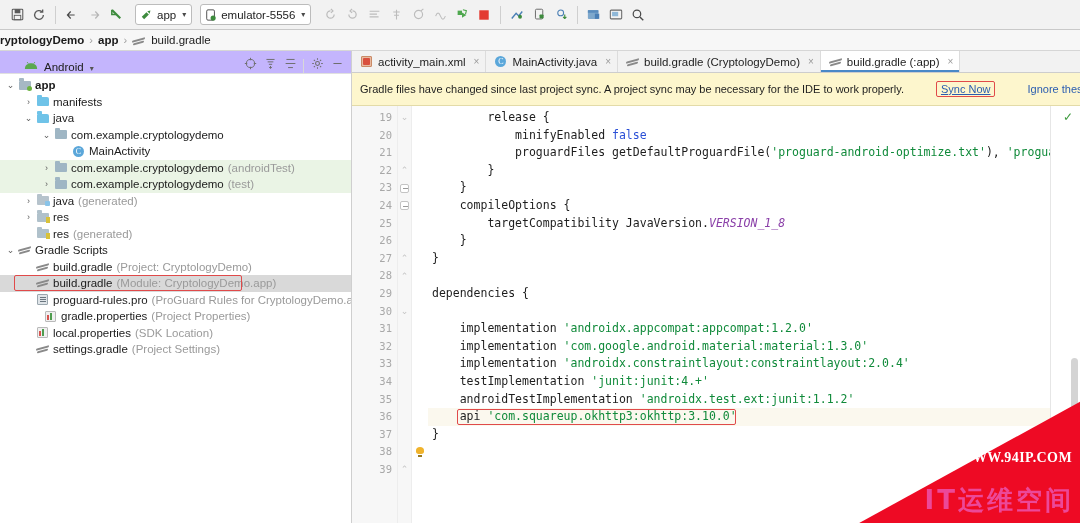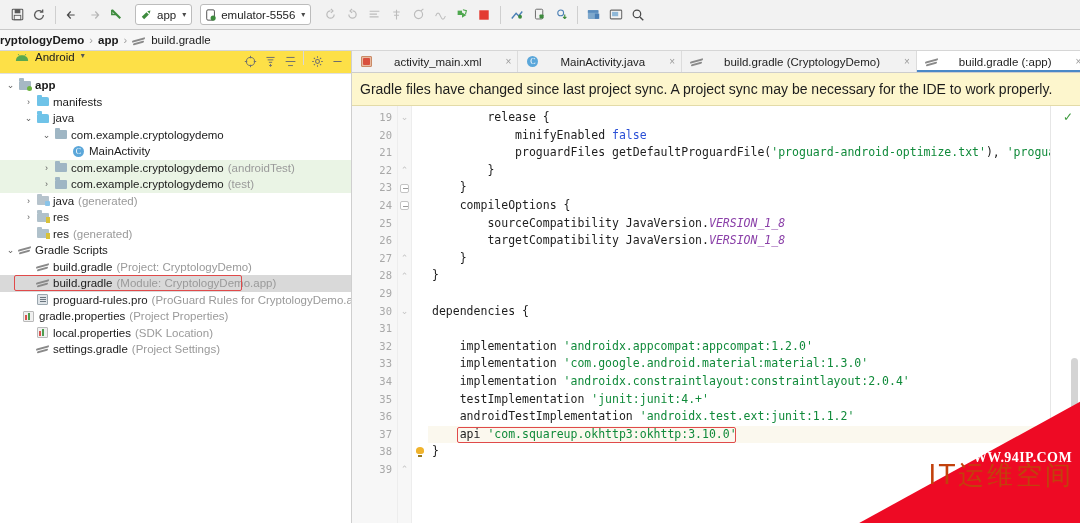--- a/index.html
+++ b/index.html
@@ -47,22 +47,22 @@
   .crumb.plain { font-weight: normal; }
   .crumb-sep { color: #a0a0a0; margin: 0 5px; font-size: 11px; }
 
   
   .left-panel {
     position: absolute; left: 0; top: 51px; width: 352px; height: 472px;
     background: #ffffff; border-right: 1px solid #cfcfcf;
     overflow: hidden;
   }
   .panel-head {
-    height: 23px; display: flex; align-items: flex-start;
-    border-bottom: 1px solid #e0e0e0; background: #fde047; padding: 0 4px 0 15px;
+    height: 23px; display: flex; align-items: flex-end;
+    border-bottom: 1px solid #e0e0e0; background: #c4b5fd; padding: 0 4px 0 24px;
   }
   .panel-title { font-size: 11.5px; color: #202020; margin-left: 6px; }
   .panel-caret { color: #555; font-size: 8px; margin-left: 6px; }
   .panel-head-spacer { flex: 1 1 auto; }
   .panel-icon {
     width: 20px; height: 20px; display: flex; align-items: center; justify-content: center;
     color: #6e6e6e; font-size: 12px;
   }
   .panel-vsep { width: 1px; height: 14px; background: #d8d8d8; margin: 0 3px; }
 
@@ -119,36 +119,36 @@
   
   .editor-area {
     position: absolute; left: 352px; top: 51px; width: 728px; height: 472px;
     background: #ffffff; overflow: hidden;
   }
   .tabbar {
     height: 22px; background: #f2f2f2; border-bottom: 1px solid #cdcdcd;
     display: flex; align-items: stretch; font-size: 11.5px;
   }
   .tab {
-    display: flex; align-items: center; gap: 21px; padding: 0 6px 0 8px;
+    display: flex; align-items: center; gap: 5px; padding: 0 6px 0 8px;
     border-right: 1px solid #dcdcdc; color: #1d1d1d; white-space: nowrap; position: relative;
     background: #f2f2f2;
   }
   .tab.active { background: #ffffff; }
   .tab.active:after {
     content:""; position:absolute; left:0; right:0; bottom:0; height:2px; background:#4a88c7;
   }
   .tab-x { color: #9a9a9a; font-size: 10px; margin-left: 3px; }
   .tabico { width: 13px; height: 13px; display: flex; align-items: center; justify-content: center; }
   .xml-ic { width: 11px; height: 11px; background: #e8b9a0; border: 1px solid #c98a66; border-radius: 1px; position: relative; }
   .xml-ic:before{content:"";position:absolute;left:1px;top:1px;width:7px;height:7px;background:#d94f3d;border-radius:1px;}
 
   .notif {
     height: 22px; background: #fdf6cd; border-bottom: 1px solid #e3dba8;
-    display: flex; align-items: center; padding: 16px 8px; font-size: 14px; color: #1d1d1d;
+    display: flex; align-items: center; padding: 16px 8px; font-size: 11px; color: #1d1d1d;
     gap: 16px;
   }
   .notif-msg { flex: 0 0 auto; }
   .notif-spacer { flex: 1 1 auto; }
   .sync-now {
     color: #2a5db0; text-decoration: underline; padding: 1px 4px;
     border: 1.5px solid #e04a4a; border-radius: 2px; white-space: nowrap;
   }
   .ignore-link { color: #2a5db0; margin-left: 16px; margin-right: 4px; white-space: nowrap; }
 
@@ -207,22 +207,22 @@
     position: absolute; inset: 0;
     background: #ee0a24;
     clip-path: polygon(100% 3%, 100% 100%, 8% 100%);
   }
   .wm-url {
     position: absolute; right: 8px; top: 52px; color: #ffffff;
     font-family: Liberation Serif, serif; font-weight: bold; font-size: 14px;
     letter-spacing: 0.4px;
   }
   .wm-cn {
-    position: absolute; right: 6px; top: 60px; color: #c2410c;
-    font-weight: normal; font-size: 26px; letter-spacing: 3px;
+    position: absolute; right: 6px; top: 85px; color: #ec4899;
+    font-weight: bold; font-size: 26px; letter-spacing: 3px;
     font-family: "DejaVu Sans", sans-serif;
   }
 </style>
 </head>
 <body>
 <div id="app">
 
 <div class="toolbar">
   <div class="tb-btn">
     <svg width="13" height="13" viewBox="0 0 16 16">
@@ -511,21 +511,21 @@
           <span class="sel-outline" style="left: 14px; width: 228px;"></span>
         </div>
         <div class="trow" style="padding-left: 22px;">
           <span class="twist empty">&nbsp;</span>
           <span class="ticon">
             <span class="pg-ic"></span>
           </span>
           <span class="tlabel">proguard-rules.pro</span>
           <span class="tdim">(ProGuard Rules for CryptologyDemo.app)</span>
         </div>
-        <div class="trow" style="padding-left: 8px;">
+        <div class="trow" style="padding-left: 30px;">
           <span class="twist empty">&nbsp;</span>
           <span class="ticon">
             <span class="props-ic"></span>
           </span>
           <span class="tlabel">gradle.properties</span>
           <span class="tdim">(Project Properties)</span>
         </div>
         <div class="trow" style="padding-left: 22px;">
           <span class="twist empty">&nbsp;</span>
           <span class="ticon">
@@ -673,21 +673,20 @@
           </div>
           <div class="bulbrow"></div>
         </div>
     <div class="codecol" id="codecol">
           <div class="cline">        release {</div>
           <div class="cline">            minifyEnabled <span class="bool">false</span></div>
           <div class="cline">            proguardFiles getDefaultProguardFile(<span class="str">'proguard-android-optimize.txt'</span>), <span class="str">'proguard-rules.pro'</span></div>
           <div class="cline">        }</div>
           <div class="cline">    }</div>
           <div class="cline">    compileOptions {</div>
-          <div class="cline">        sourceCompatibility JavaVersion.<span class="stat">VERSION_1_8</span></div>
           <div class="cline">        targetCompatibility JavaVersion.<span class="stat">VERSION_1_8</span></div>
           <div class="cline">    }</div>
           <div class="cline">}</div>
           <div class="cline"></div>
           <div class="cline">dependencies {</div>
           <div class="cline"></div>
           <div class="cline">    implementation <span class="str">'androidx.appcompat:appcompat:1.2.0'</span></div>
           <div class="cline">    implementation <span class="str">'com.google.android.material:material:1.3.0'</span></div>
           <div class="cline">    implementation <span class="str">'androidx.constraintlayout:constraintlayout:2.0.4'</span></div>
           <div class="cline">    testImplementation <span class="str">'junit:junit:4.+'</span></div>

